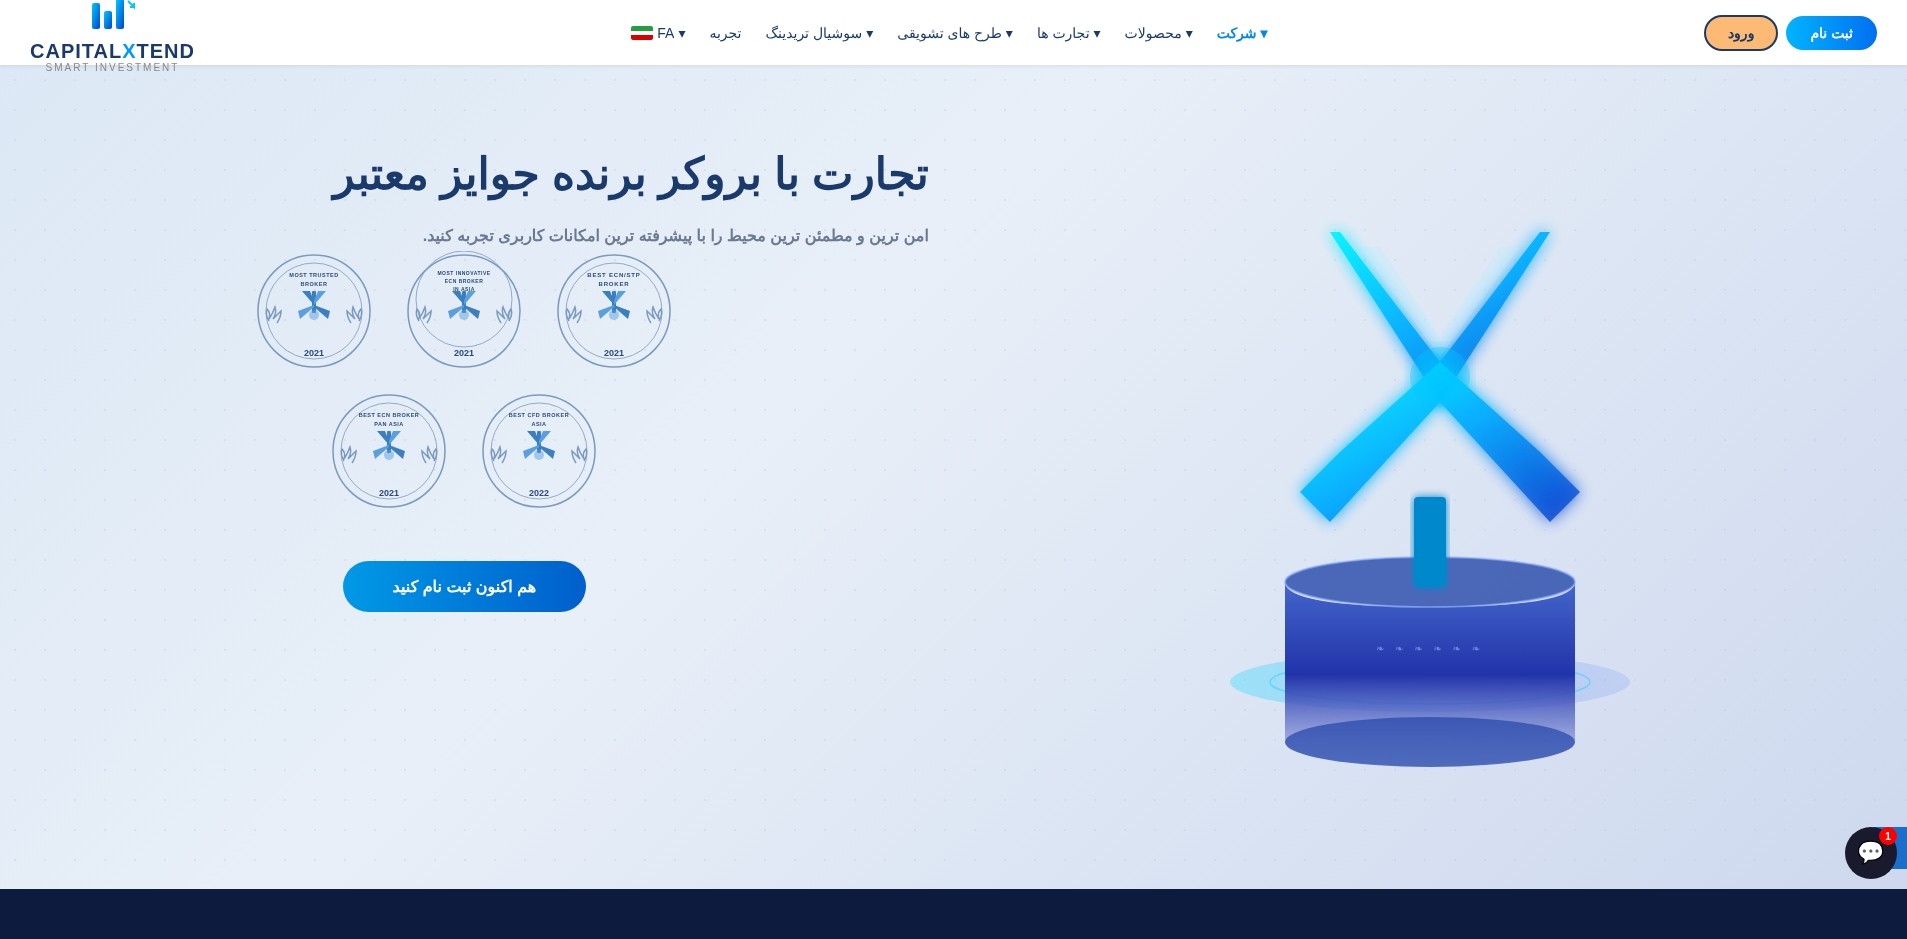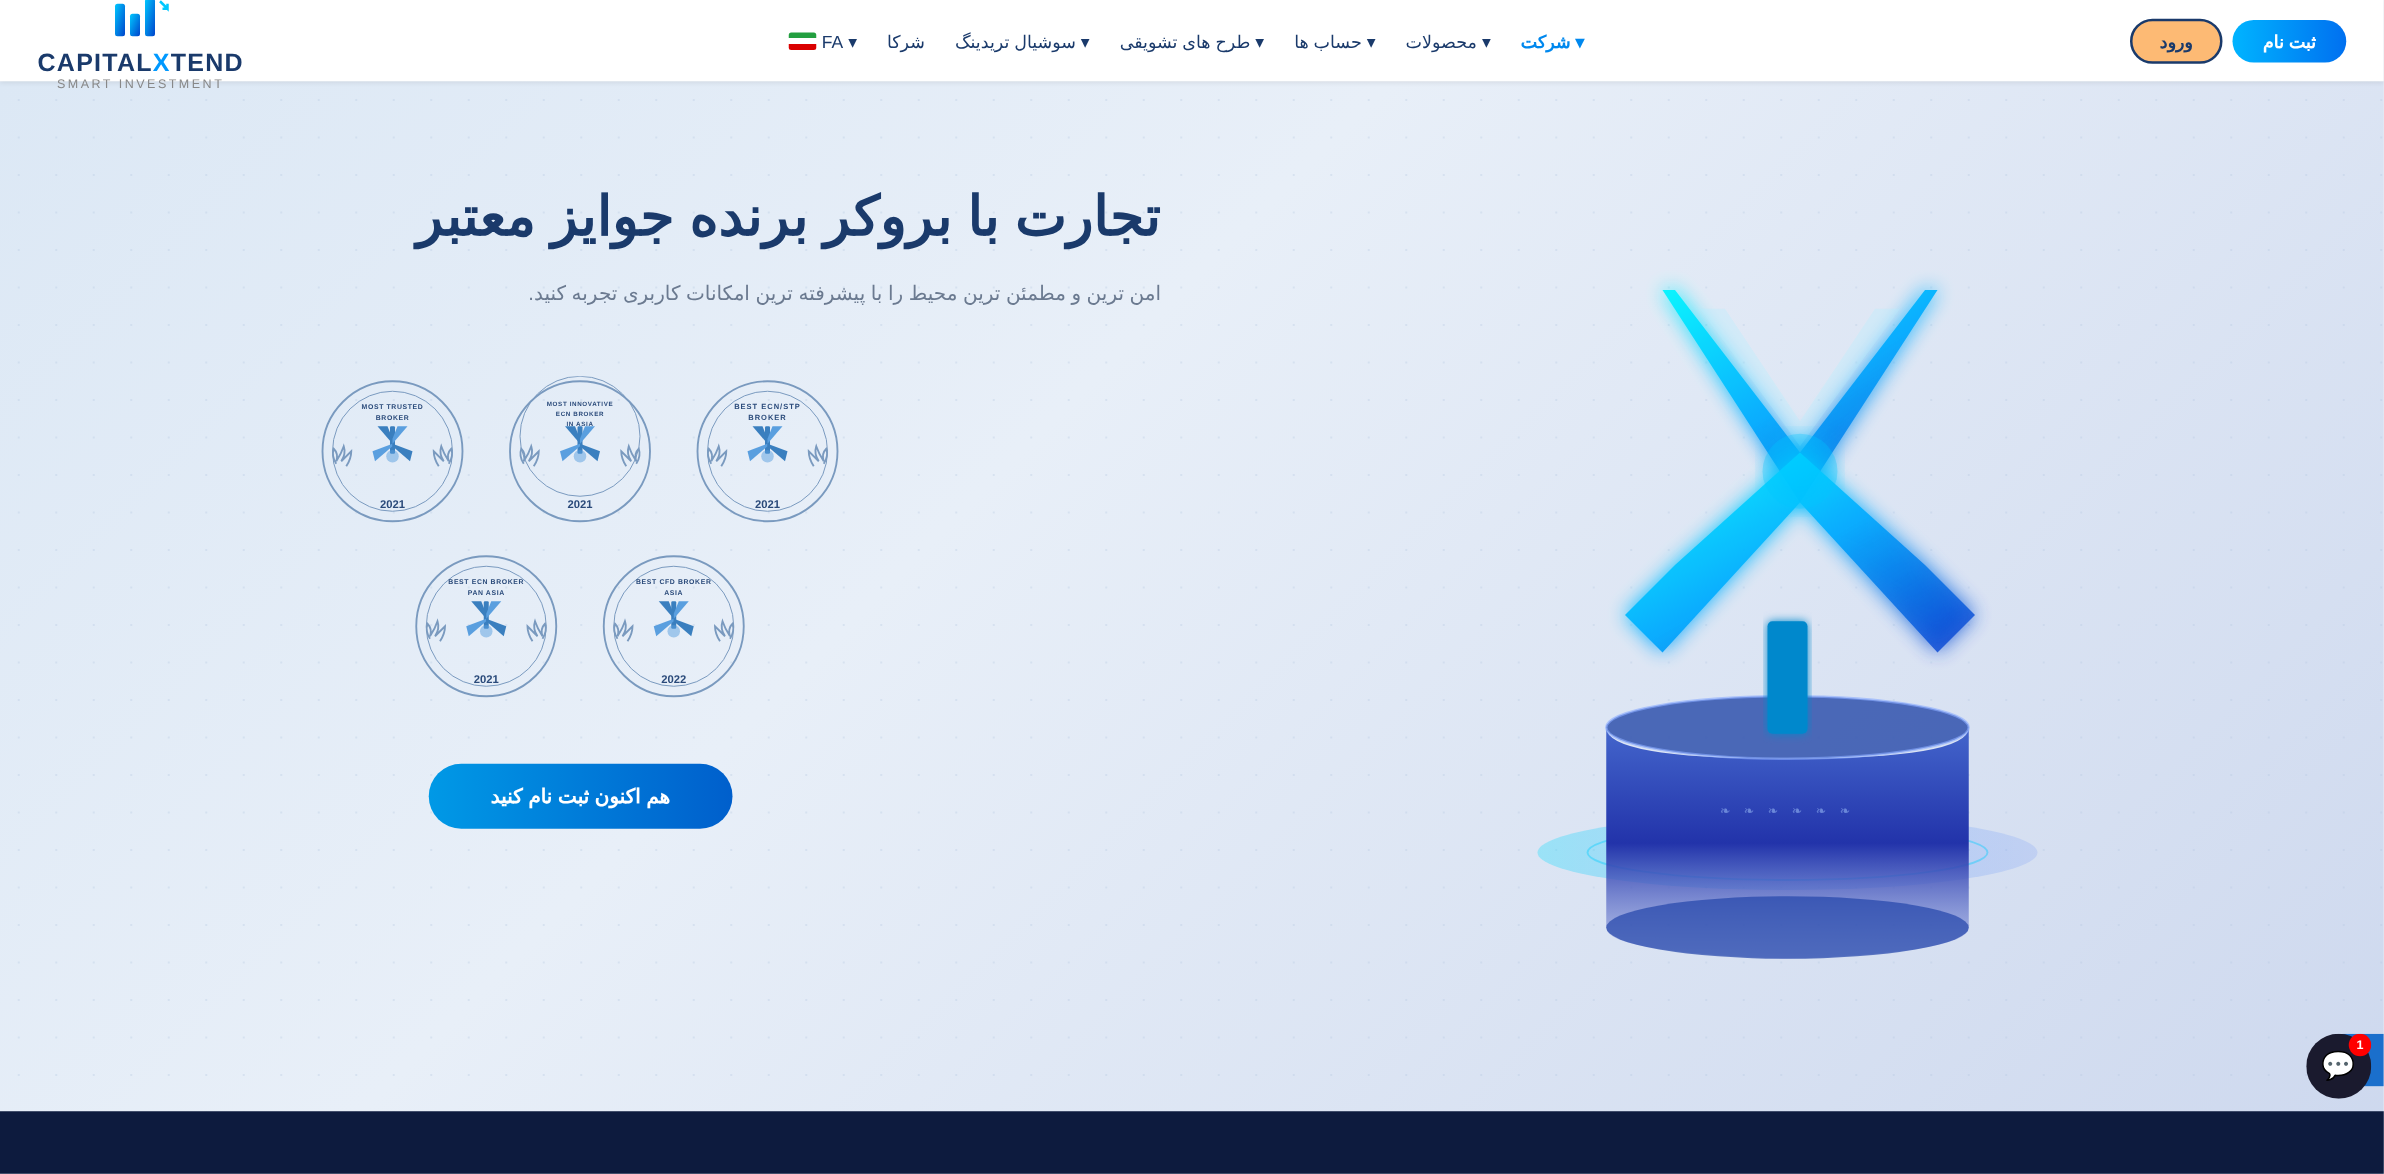--- a/index.html
+++ b/index.html
@@ -154,21 +154,21 @@
       font-weight: 800;
       color: #1a3a6b;
       margin-bottom: 20px;
       line-height: 1.3;
     }
 
     .hero-subtitle {
       font-size: 16px;
       color: #6b7a90;
       line-height: 1.8;
-      margin-bottom: 50px;
+      font-weight: bold;
     }
 
     
     .badges-grid {
       display: flex;
       flex-direction: column;
       gap: 20px;
       align-items: center;
       margin-bottom: 50px;
     }
@@ -326,32 +326,32 @@
     <li class="nav-item-active">
       <span>▾</span>
       <span>شرکت</span>
     </li>
     <li>
       <span>▾</span>
       <span>محصولات</span>
     </li>
     <li>
       <span>▾</span>
-      <span>حساب ها</span>
+      <span>تجارت ها</span>
     </li>
     <li>
       <span>▾</span>
       <span>طرح های تشویقی</span>
     </li>
     <li>
       <span>▾</span>
       <span>سوشیال تریدینگ</span>
     </li>
     <li>
-      <span>شرکا</span>
+      <span>تجربه</span>
     </li>
     <li class="lang-selector">
       <span>▾</span>
       <span>FA</span>
       <span class="flag"></span>
     </li>
   </ul>
 
   <div class="logo-area">
     <svg class="logo-icon" viewBox="0 0 46 46">

